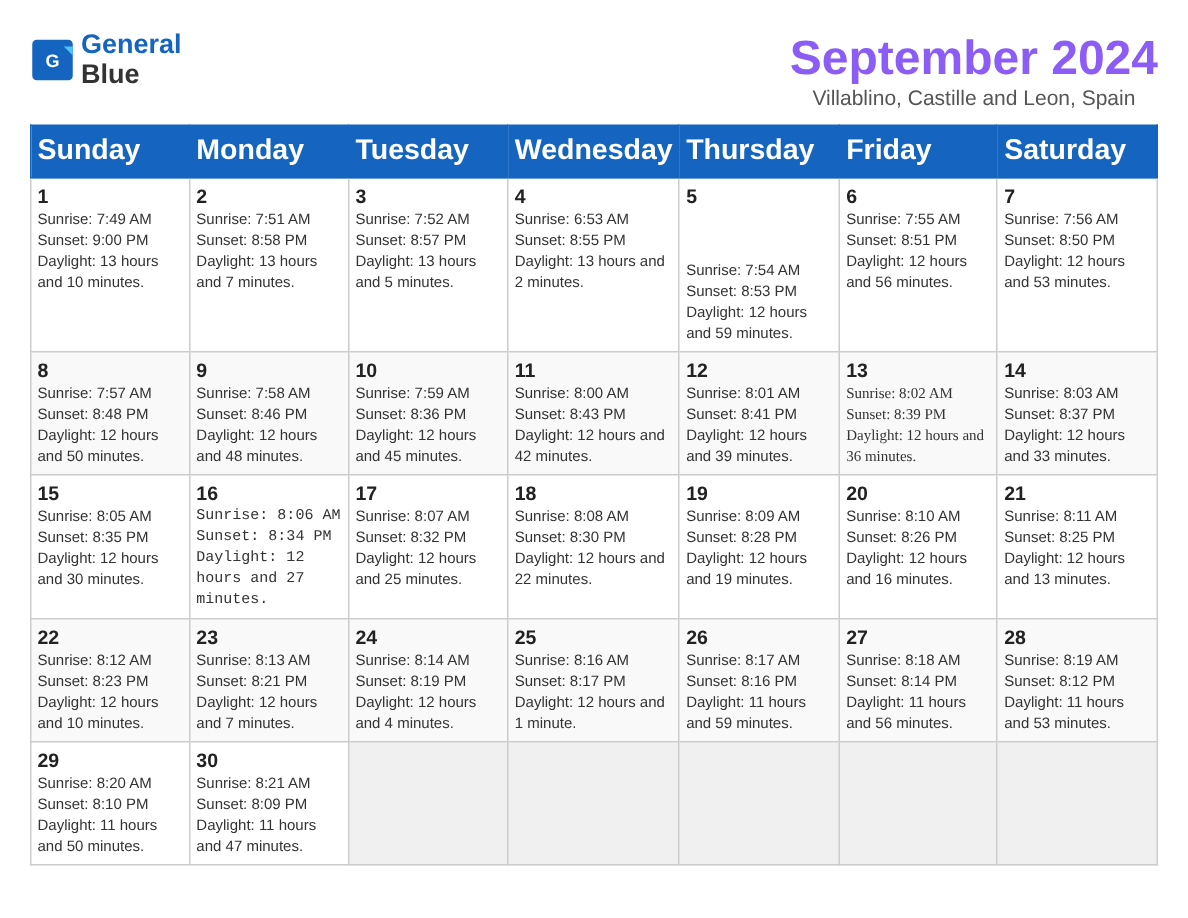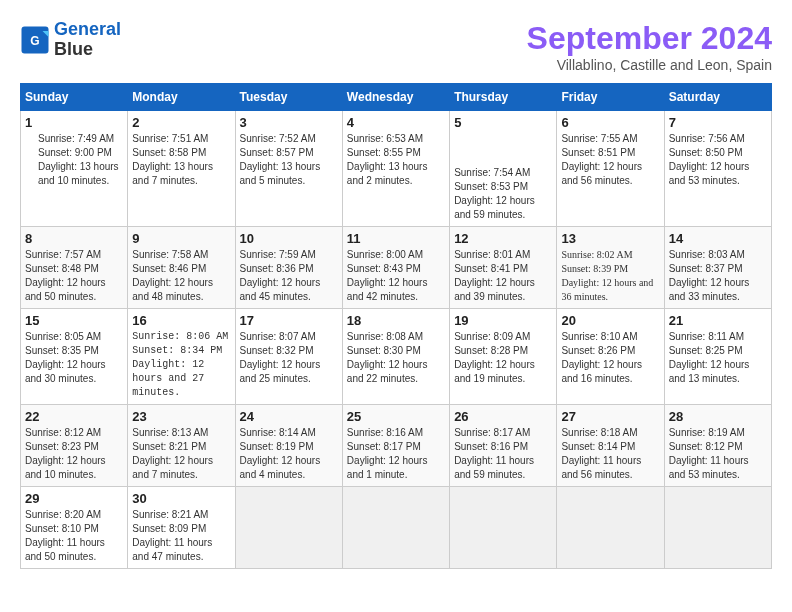--- a/index.html
+++ b/index.html
@@ -38,32 +38,33 @@
       text-align: right;
     }
     .month-title {
       font-size: 32px;
       font-weight: bold;
       color: #8b5cf6;
     }
     .location-title {
       font-size: 14px;
       color: #555;
+      text-align: center;
     }
     .calendar {
       width: 100%;
       border-collapse: collapse;
       font-size: 11px;
     }
     .calendar th {
       background-color: #1565c0;
       color: #fff;
       padding: 6px 4px;
       text-align: left;
-      font-size: 12px;
+      font-size: 19px;
       font-weight: bold;
       border: 1px solid #1565c0;
     }
     .calendar td {
       border: 1px solid #ccc;
       vertical-align: top;
       padding: 4px;
       width: calc(100% / 7);
       min-height: 80px;
       background: #fff;
@@ -116,21 +117,21 @@
         <th>Wednesday</th>
         <th>Thursday</th>
         <th>Friday</th>
         <th>Saturday</th>
       </tr>
   </thead>
   <tbody id="calendar-body">
   <tr>
         <td>
           <div class="day-num">1</div>
-          <div class="day-info" style="white-space: pre-line; margin-left: 13px;">Sunrise: 7:49 AM
+          <div class="day-info" style="white-space: pre-line;">Sunrise: 7:49 AM
 Sunset: 9:00 PM
 Daylight: 13 hours and 10 minutes.</div>
         </td>
         <td>
           <div class="day-num">2</div>
           <div class="day-info" style="white-space: pre-line;">Sunrise: 7:51 AM
 Sunset: 8:58 PM
 Daylight: 13 hours and 7 minutes.</div>
         </td>
         <td>

